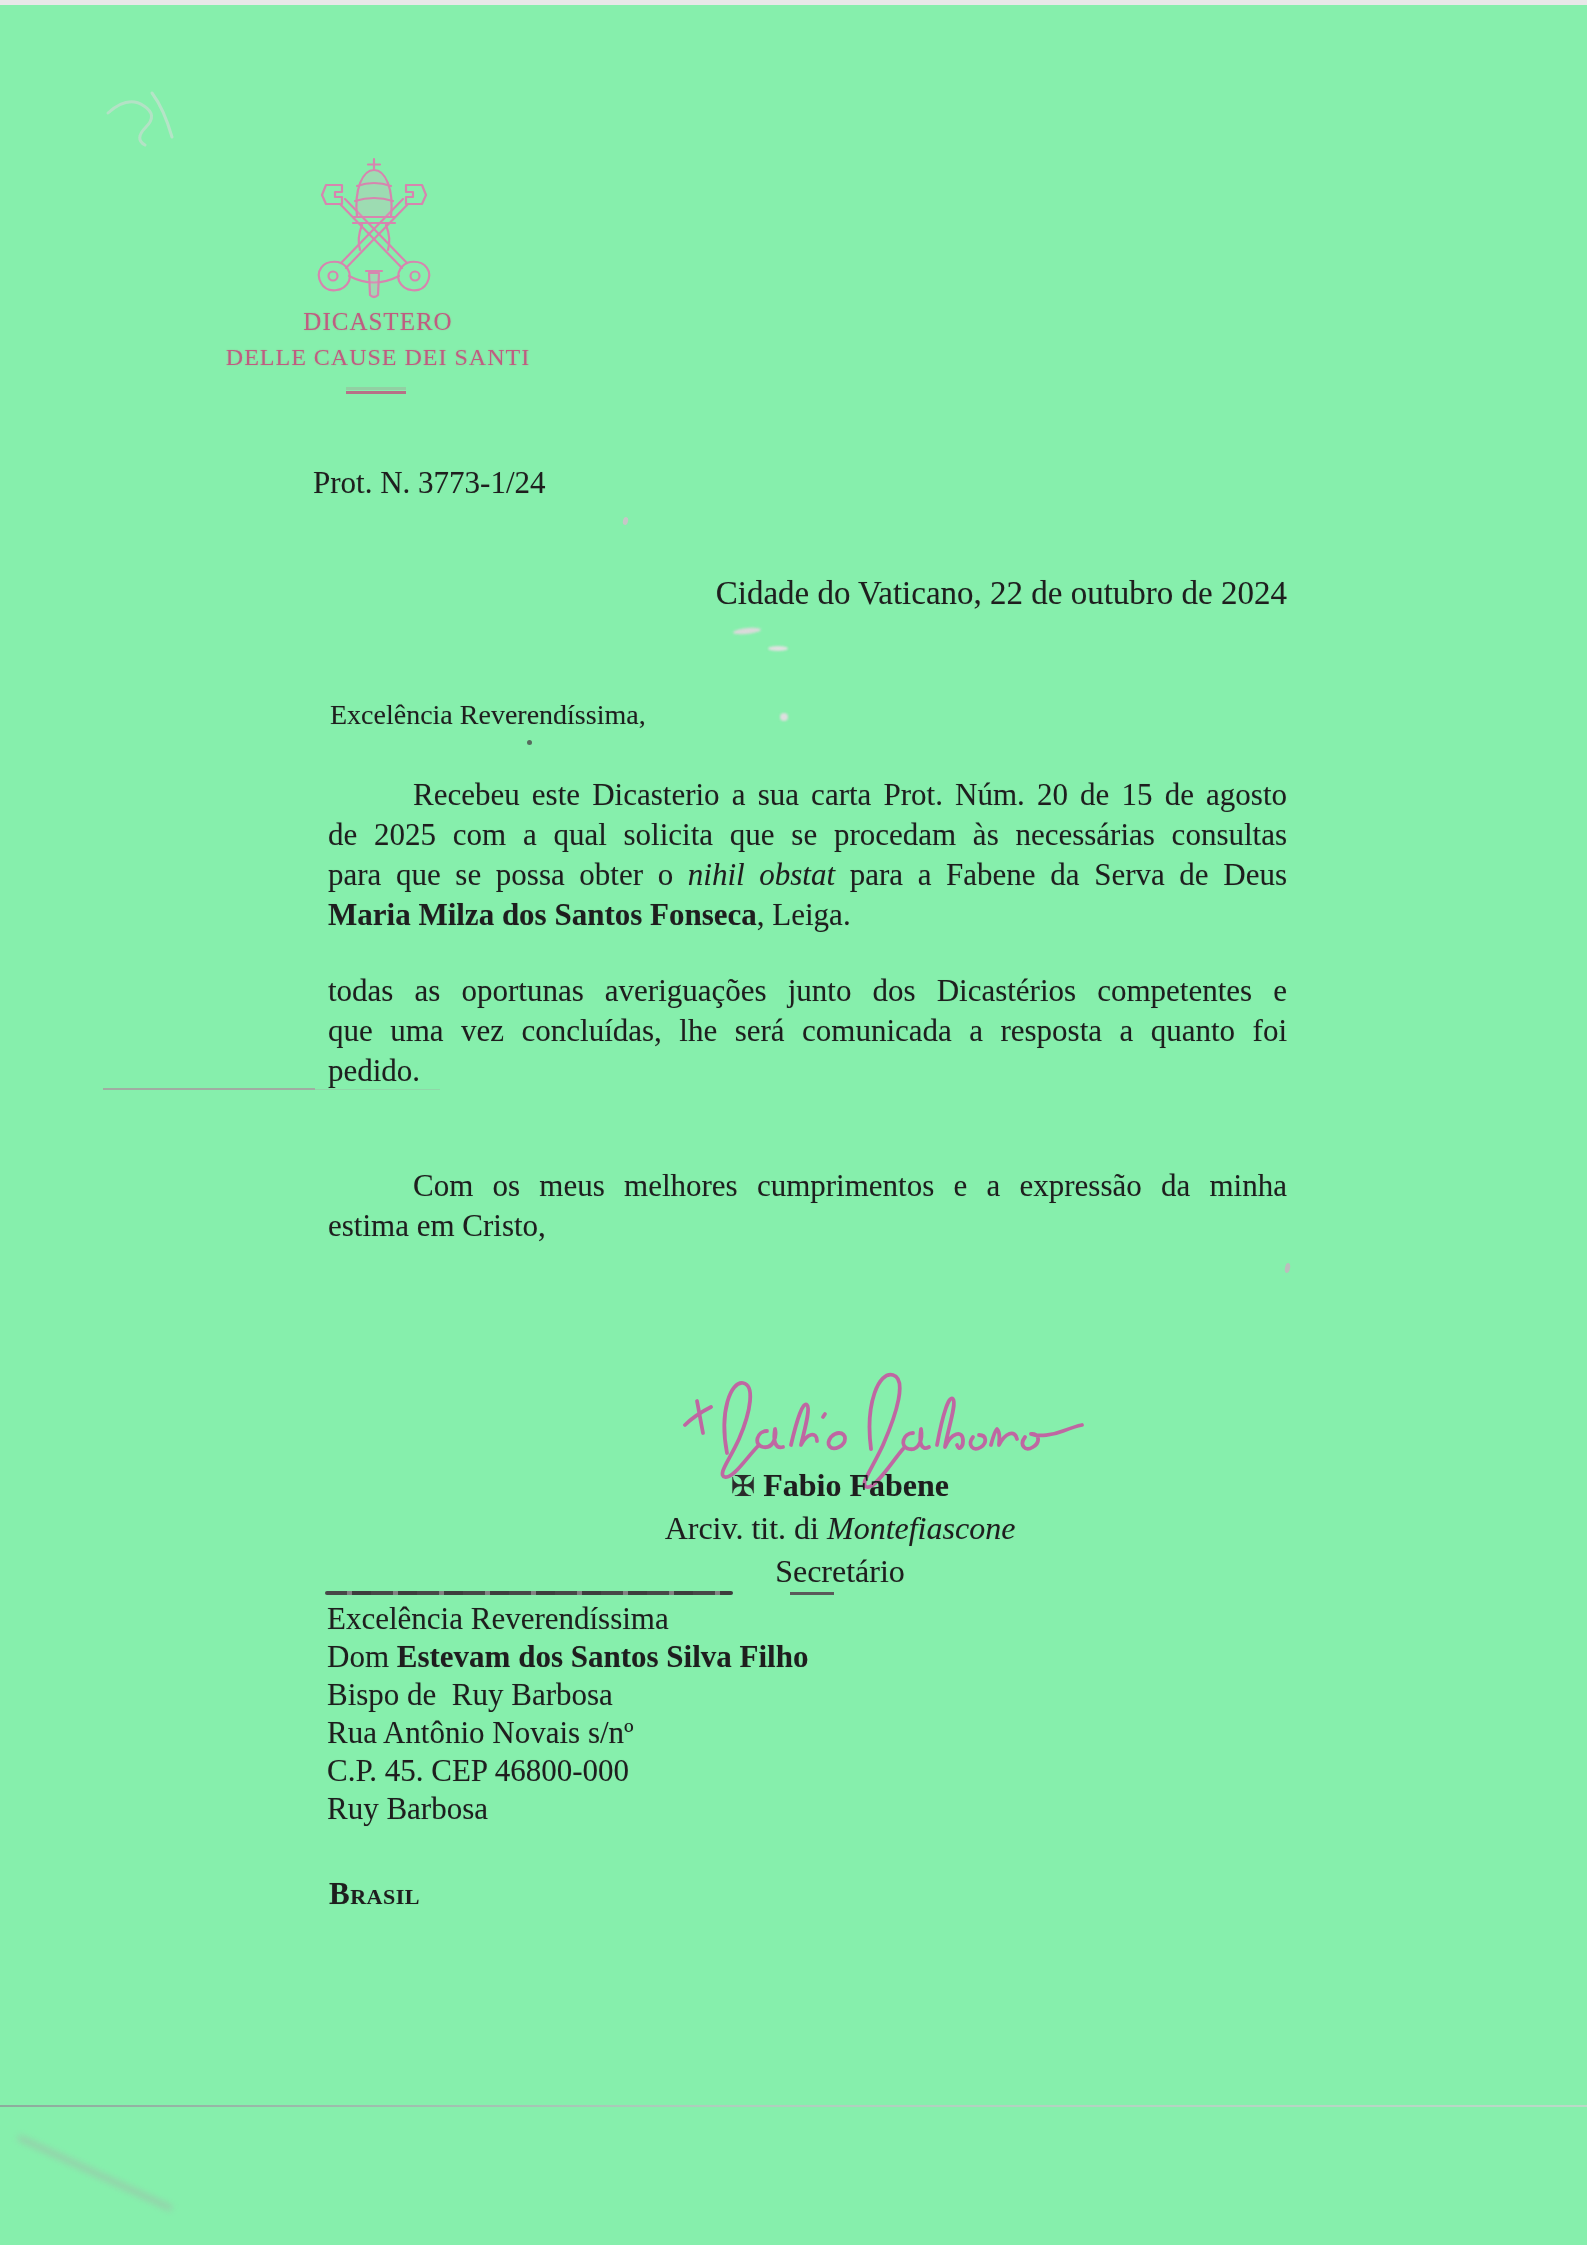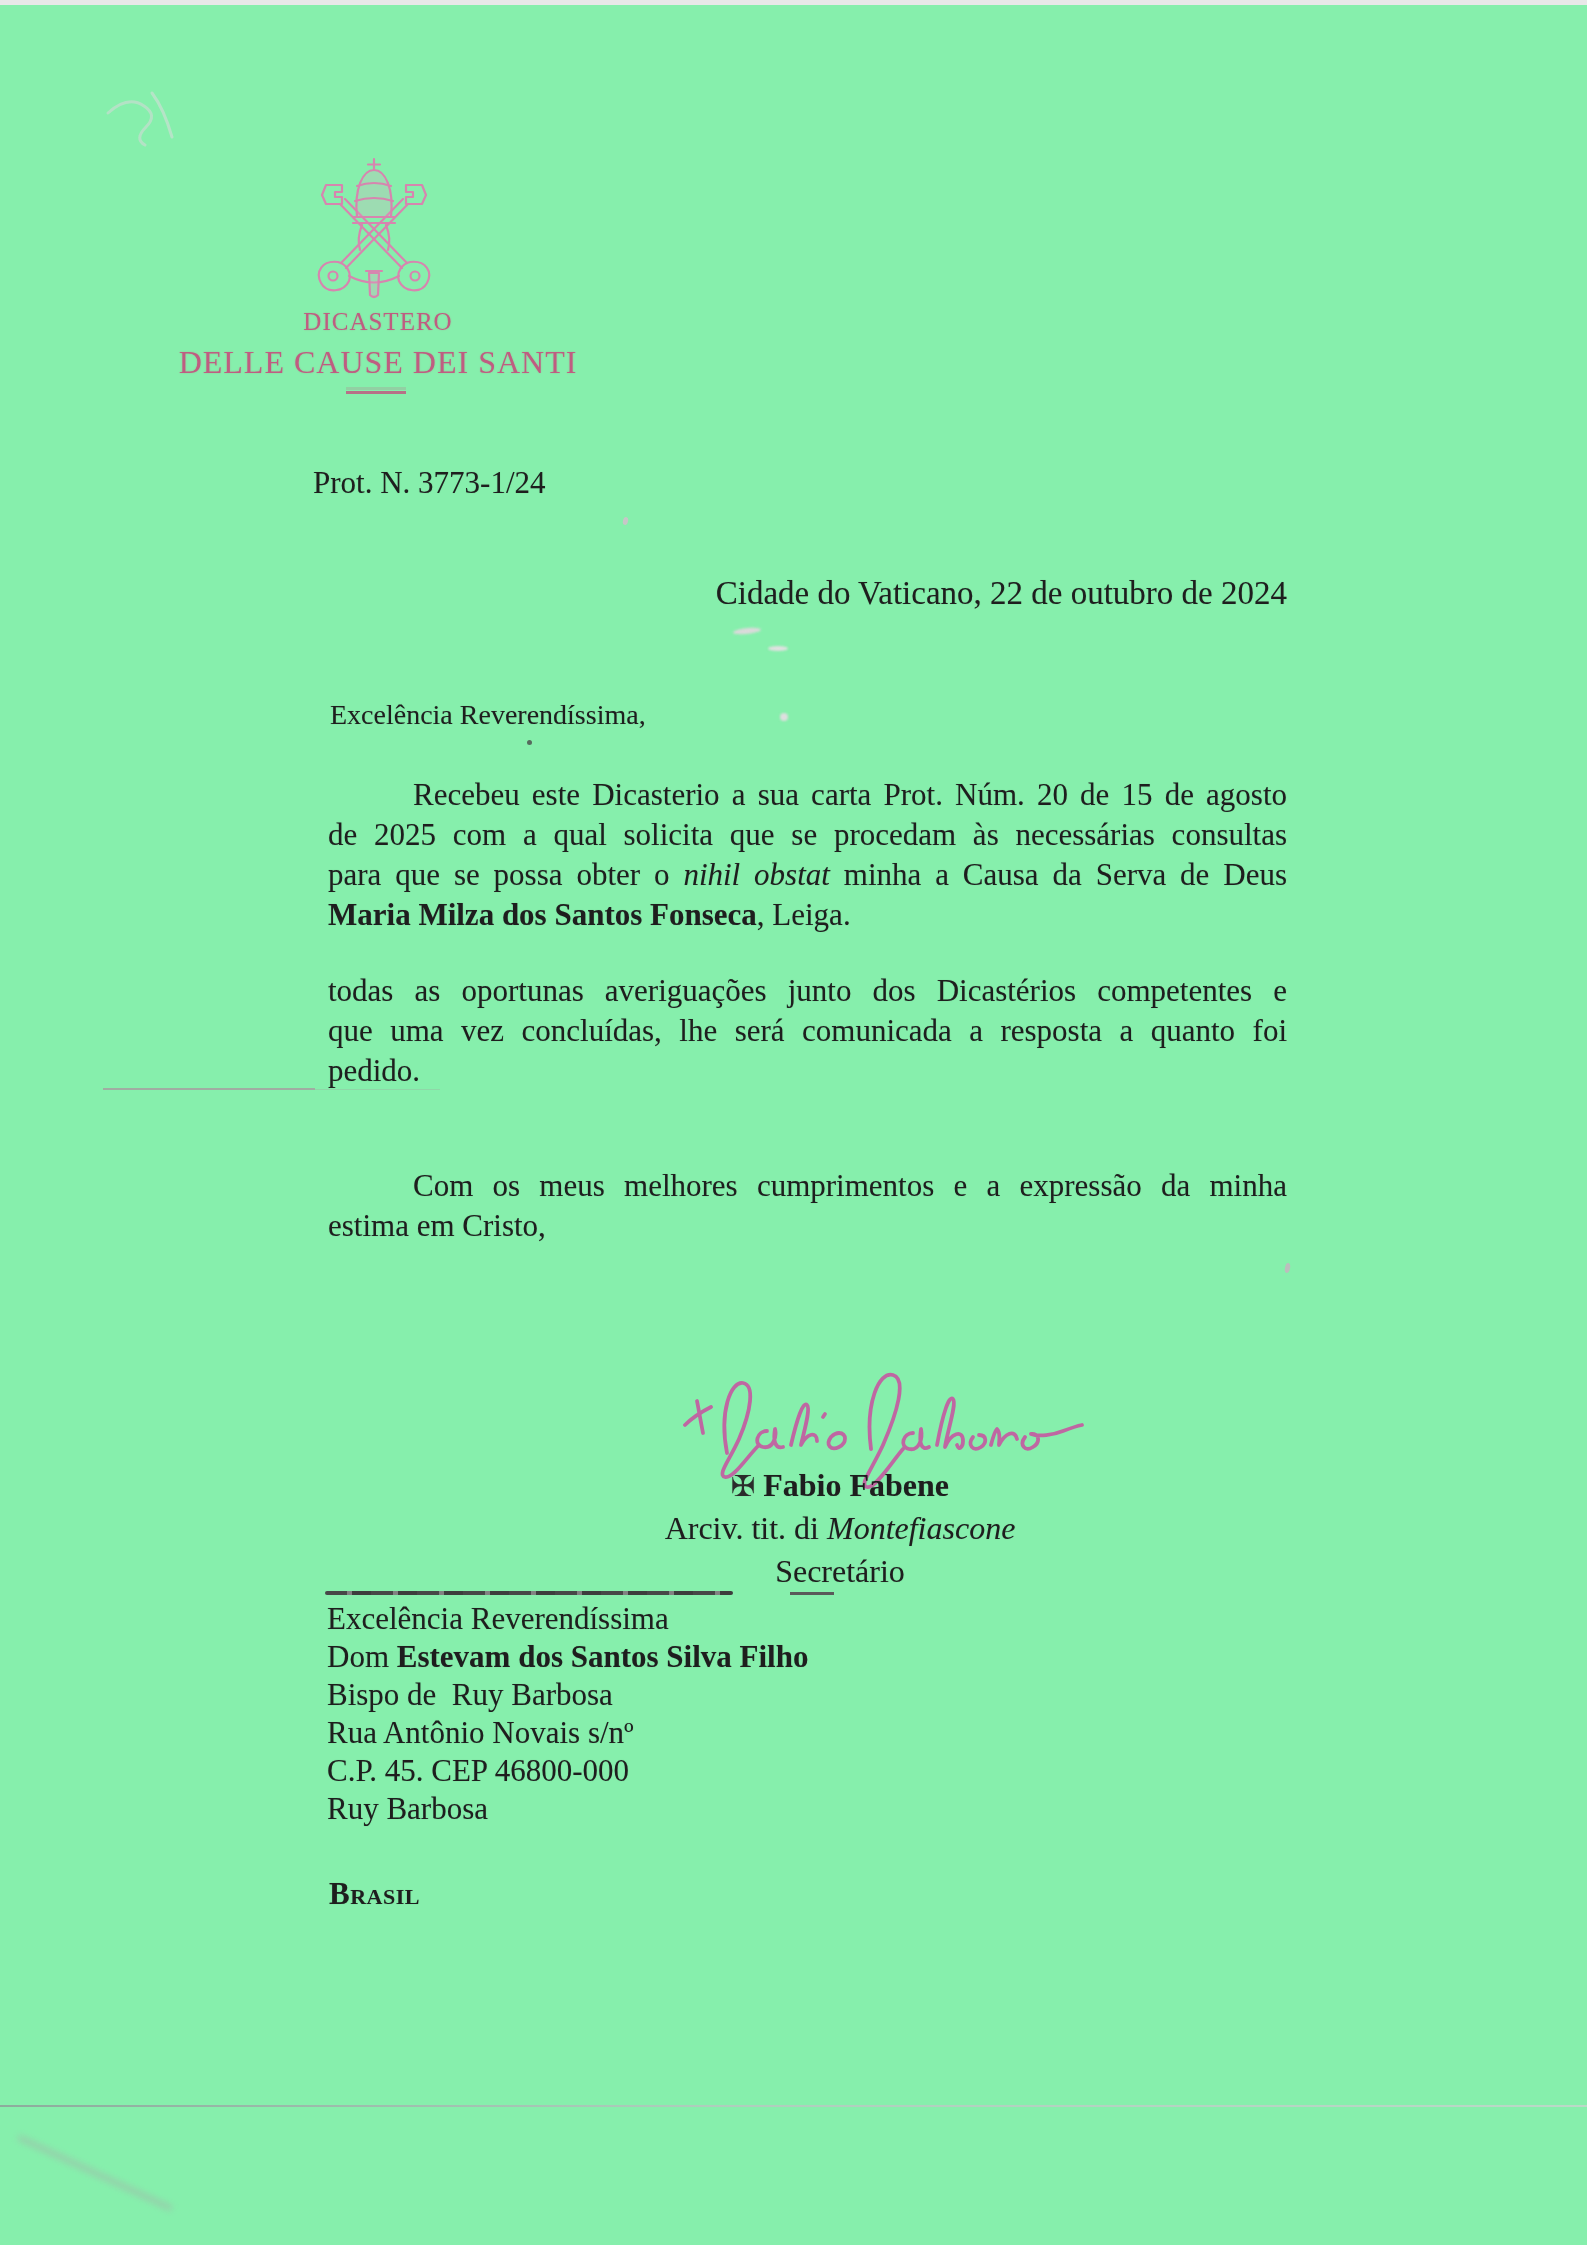--- a/index.html
+++ b/index.html
@@ -6,21 +6,21 @@
   .page{
     position:relative;width:1587px;height:2245px;margin:5px auto;
     background:#86efac;overflow:hidden;
     font-family:"Liberation Serif",serif;color:#1e1e1e;
     text-shadow:0 0 1px rgba(30,30,30,.22);
   }
   .abs{position:absolute;}
   
   .stamp{color:var(--stamp-pink,#c4527e);text-shadow:0 0 2px rgba(196,82,126,.35);opacity:.93;}
   .org1{left:153px;top:303px;width:450px;text-align:center;font-size:25px;letter-spacing:1px;}
-  .org2{left:153px;top:339px;width:450px;text-align:center;font-size:32px;letter-spacing:1px;}
+  .org2{left:153px;top:339px;width:450px;text-align:center;font-size:24px;letter-spacing:1px;}
   .org-rule{left:346px;top:386px;width:60px;height:3px;background:var(--stamp-pink,#c4527e);opacity:.8;box-shadow:0 -4px 0 rgba(196,82,126,.25);}
   .crest{left:306px;top:150px;width:136px;height:152px;opacity:.9;}
   
   .prot{left:313px;top:458px;font-size:31px;line-height:40px;}
   .dateline{left:600px;top:568px;width:687px;text-align:right;font-size:33px;line-height:40px;}
   .salutation{left:330px;top:690px;font-size:28px;line-height:40px;}
   .para{left:328px;width:959px;font-size:31px;}
   .para > div{line-height:40px;height:40px;}
   .just{text-align:justify;text-align-last:justify;}
   .indent{padding-left:85px;}
@@ -102,21 +102,21 @@
   <div class="abs org-rule"></div>
 
   <div class="abs prot">Prot. N. 3773-1/24</div>
   <div class="abs dateline">Cidade do Vaticano, 22 de outubro de 2024</div>
 
   <div class="abs salutation">Excelência Reverendíssima,</div>
 
   <div class="abs para p1">
       <div class="just indent"><span>Recebeu este Dicasterio a sua carta Prot. Núm. 20 de 15 de agosto</span></div>
       <div class="just"><span>de 2025 com a qual solicita que se procedam às necessárias consultas</span></div>
-      <div class="just"><span>para que se possa obter o </span><span class="it">nihil obstat</span><span> minha a Causa da Serva de Deus</span></div>
+      <div class="just"><span>para que se possa obter o </span><span class="it">nihil obstat</span><span> para a Fabene da Serva de Deus</span></div>
       <div><span class="bd">Maria Milza dos Santos Fonseca</span><span>, Leiga.</span></div>
     </div>
   <div class="abs para p2">
       <div class="just"><span>todas as oportunas averiguações junto dos Dicastérios competentes e</span></div>
       <div class="just"><span>que uma vez concluídas, lhe será comunicada a resposta a quanto foi</span></div>
       <div><span>pedido.</span></div>
     </div>
   <div class="abs para p3">
       <div class="just indent"><span>Com os meus melhores cumprimentos e a expressão da minha</span></div>
       <div><span>estima em Cristo,</span></div>

